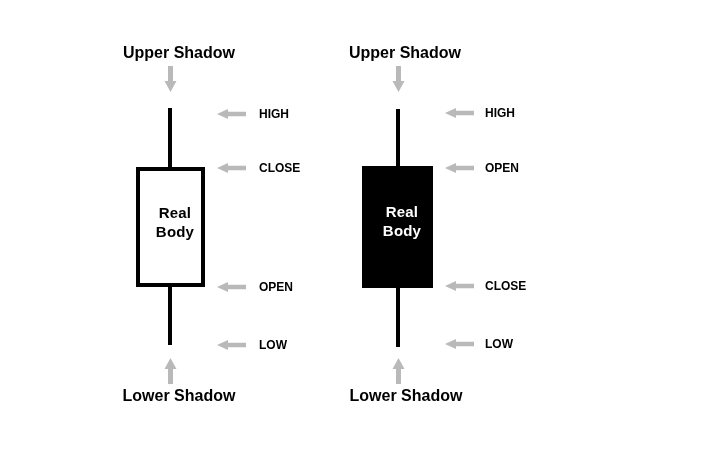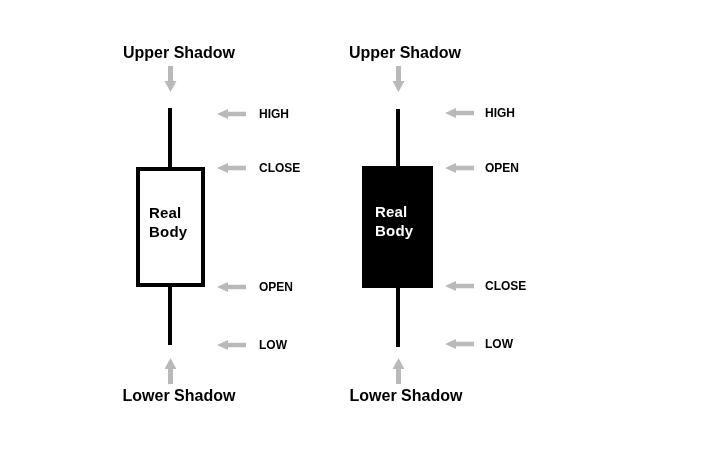--- a/index.html
+++ b/index.html
@@ -22,20 +22,21 @@
   }
   .wick{width:4px;}
   .body{
     box-sizing:border-box;
     border:4px solid #000000;
   }
   .real-body-text{
     font-size:15px;line-height:19px;
     padding:32px 0 0 9px;
     letter-spacing:0.2px;
+    text-align:center;
   }
   .real-body-text span{display:block;}
   svg{display:block;}
 </style>
 </head>
 <body>
 
 <div class="canvas" style="background-color: rgb(255, 255, 255); color: rgb(0, 0, 0);">
 
   <div class="abs">

